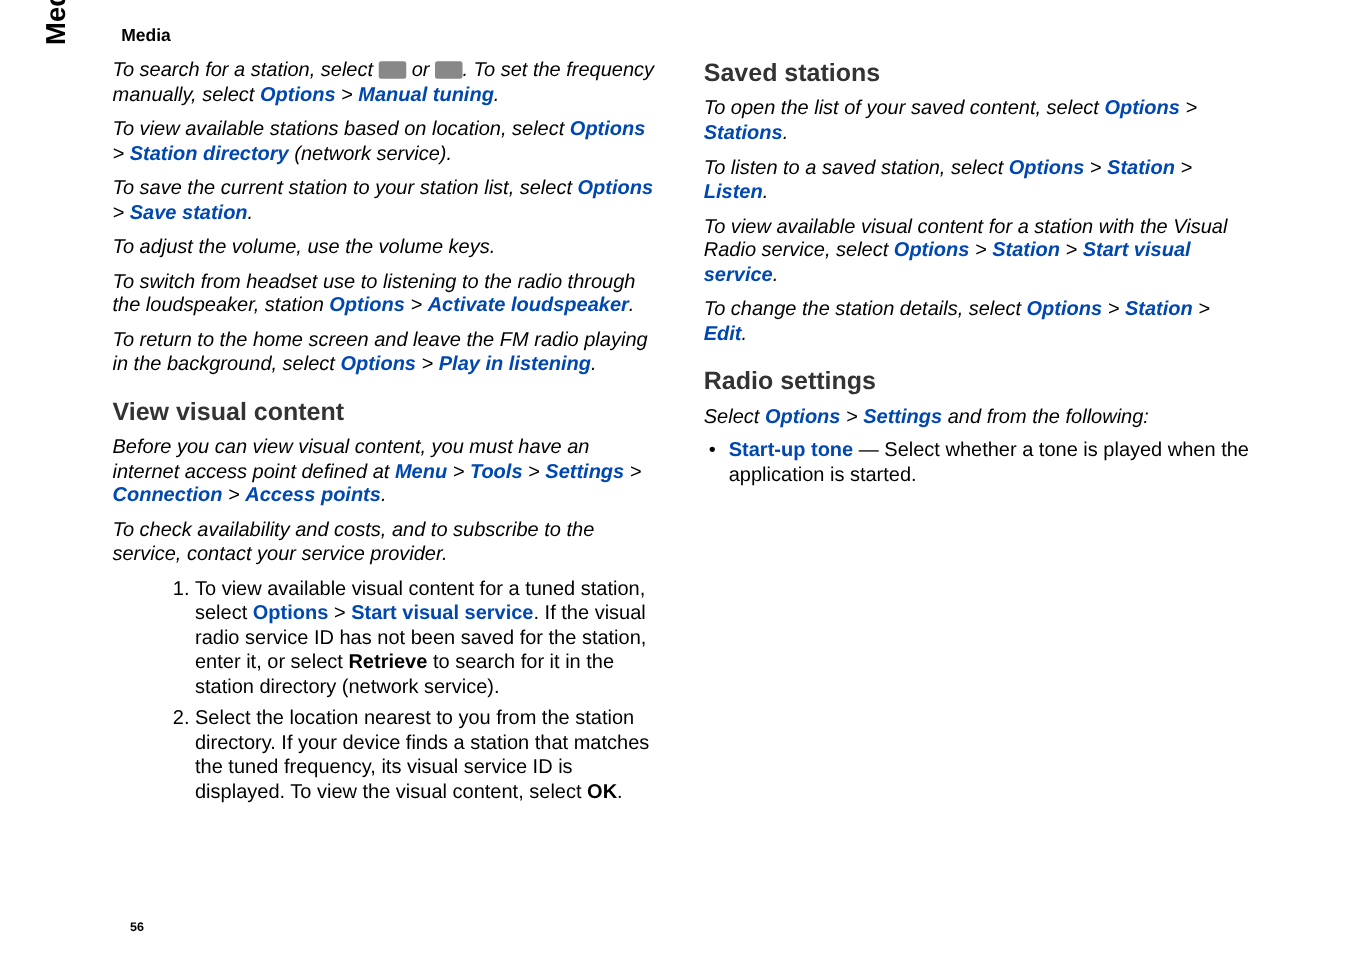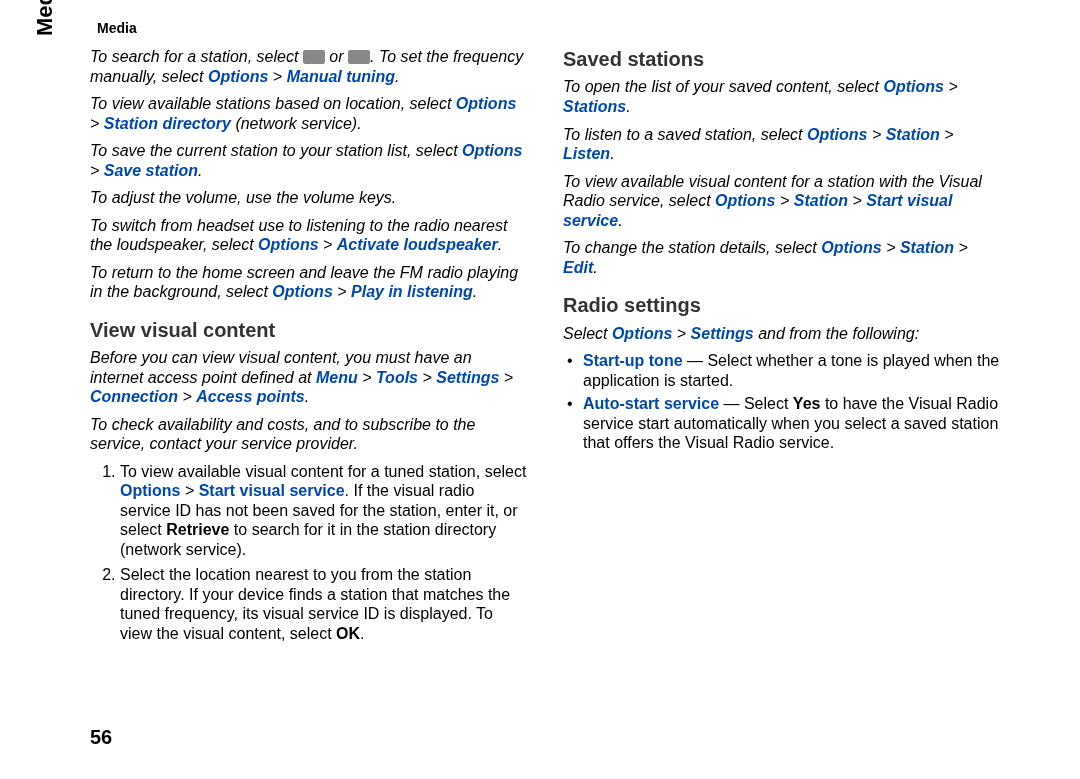--- a/index.html
+++ b/index.html
@@ -59,20 +59,21 @@
     color: #0048b0;
     font-weight: bold;
   }
   .b { font-weight: bold; }
   ol {
     margin: 0 0 8px 0;
     padding-left: 30px;
   }
   ol li {
     margin-bottom: 6px;
+    margin-left: 36px;
   }
   ul.bullets {
     list-style: none;
     margin: 0;
     padding-left: 14px;
   }
   ul.bullets li {
     position: relative;
     margin-bottom: 4px;
     padding-left: 6px;
@@ -92,23 +93,23 @@
     position: relative;
     top: -1px;
   }
   .iconbox::after {
     content: "";
     position: absolute;
   }
   .page-number {
     position: absolute;
     bottom: 30px;
-    left: 90px;
+    left: 104px;
     font-weight: bold;
-    font-size: 20px;
+    font-size: 10px;
   }
 </style>
 </head>
 <body>
 
 <div class="page">
 
   <div class="header">Media</div>
 
   <div class="side-tab">Media</div>
@@ -124,21 +125,21 @@
     </p>
 
     <p>
       <span>To save the current station to your station list, select </span><span class="bluelink">Options</span><span> &gt; </span><span class="bluelink">Save station</span><span>.</span>
     </p>
 
 
     <p>To adjust the volume, use the volume keys.</p>
 
     <p>
-      <span>To switch from headset use to listening to the radio nearest the loudspeaker, select </span><span class="bluelink">Options</span><span> &gt; </span><span class="bluelink">Activate loudspeaker</span><span>.</span>
+      <span>To switch from headset use to listening to the radio through the loudspeaker, station </span><span class="bluelink">Options</span><span> &gt; </span><span class="bluelink">Activate loudspeaker</span><span>.</span>
     </p>
 
     <p>
       <span>To return to the home screen and leave the FM radio playing in the background, select </span><span class="bluelink">Options</span><span> &gt; </span><span class="bluelink">Play in listening</span><span>.</span>
     </p>
 
     <h2>View visual content</h2>
 
     <p>
       <span>Before you can view visual content, you must have an internet access point defined at </span><span class="bluelink">Menu</span><span> &gt; </span><span class="bluelink">Tools</span><span> &gt; </span><span class="bluelink">Settings</span><span> &gt; </span><span class="bluelink">Connection</span><span> &gt; </span><span class="bluelink">Access points</span><span>.</span>
@@ -176,21 +177,18 @@
     <h2>Radio settings</h2>
 
     <p>
       <span>Select </span><span class="bluelink">Options</span><span> &gt; </span><span class="bluelink">Settings</span><span> and from the following:</span>
     </p>
 
     <ul class="bullets">
       <li>
         <span class="bluelink">Start-up tone</span><span> — Select whether a tone is played when the application is started.</span>
       </li>
-      <li>
-        <span class="bluelink">Auto-start service</span><span> — Select </span><span class="b">Yes</span><span> to have the Visual Radio service start automatically when you select a saved station that offers the Visual Radio service.</span>
-      </li>
     </ul>
 
   </div>
 
   <div class="page-number">56</div>
 </div>
 
 </body></html>

